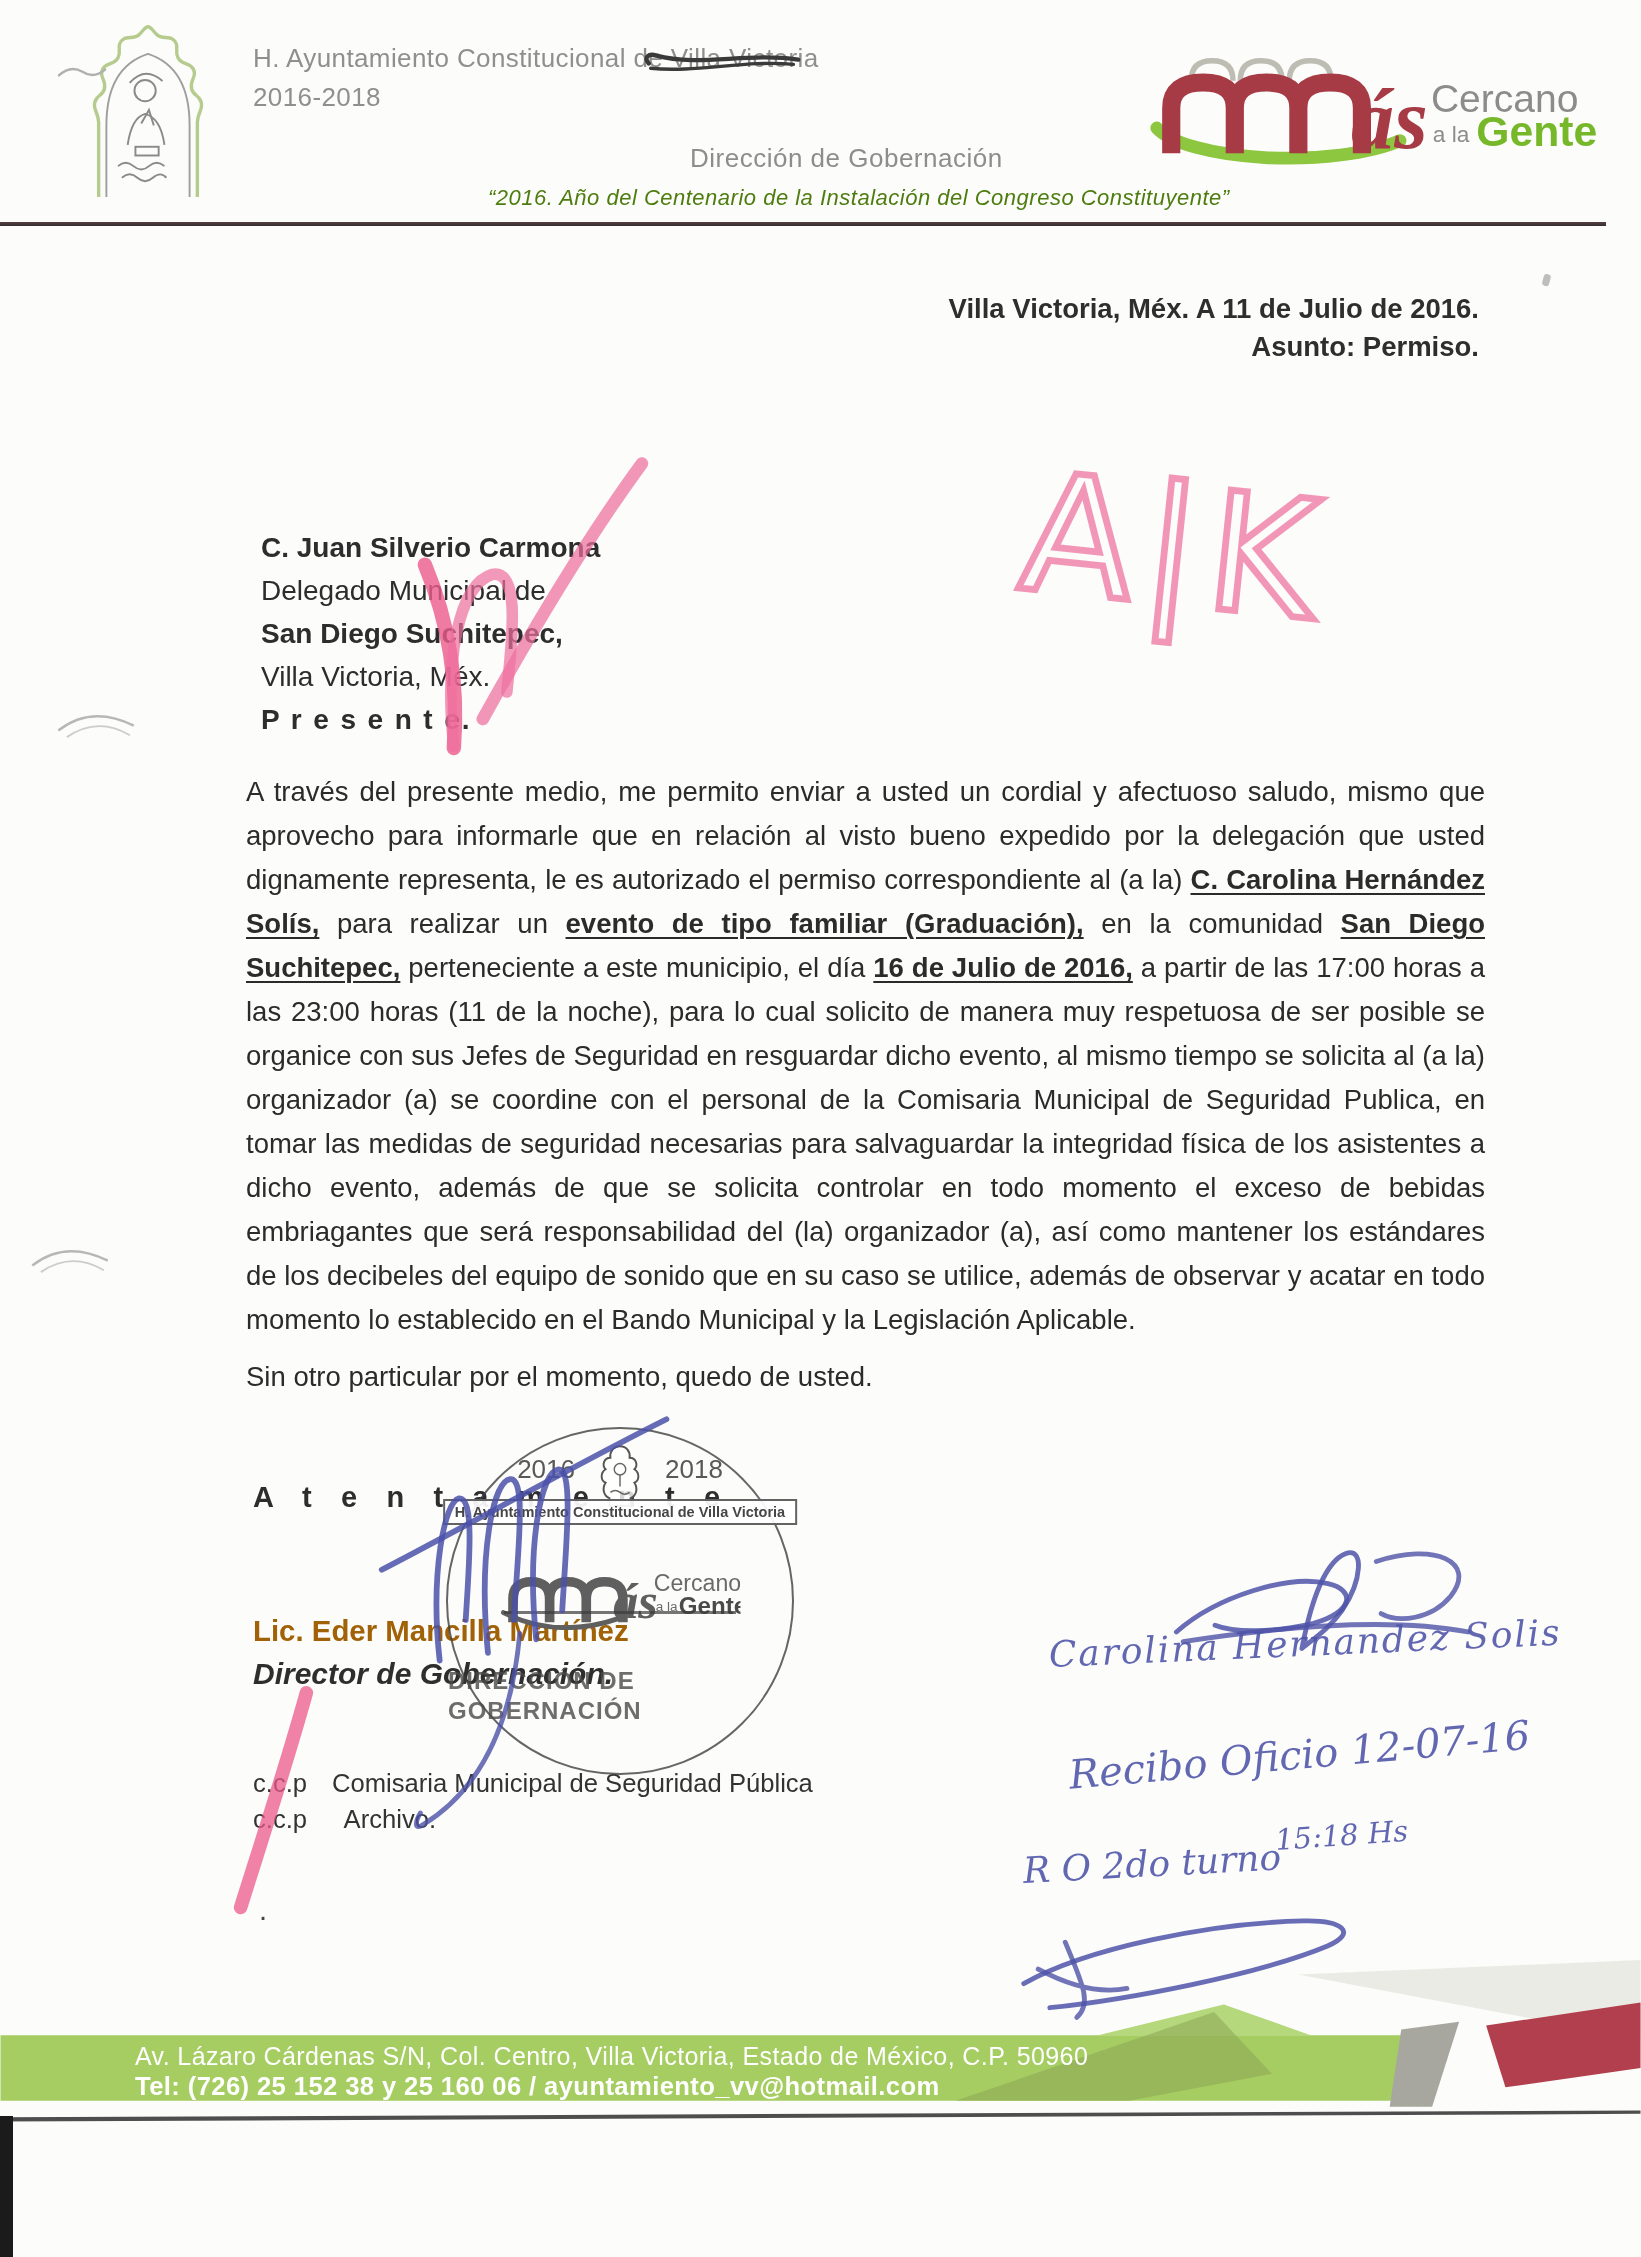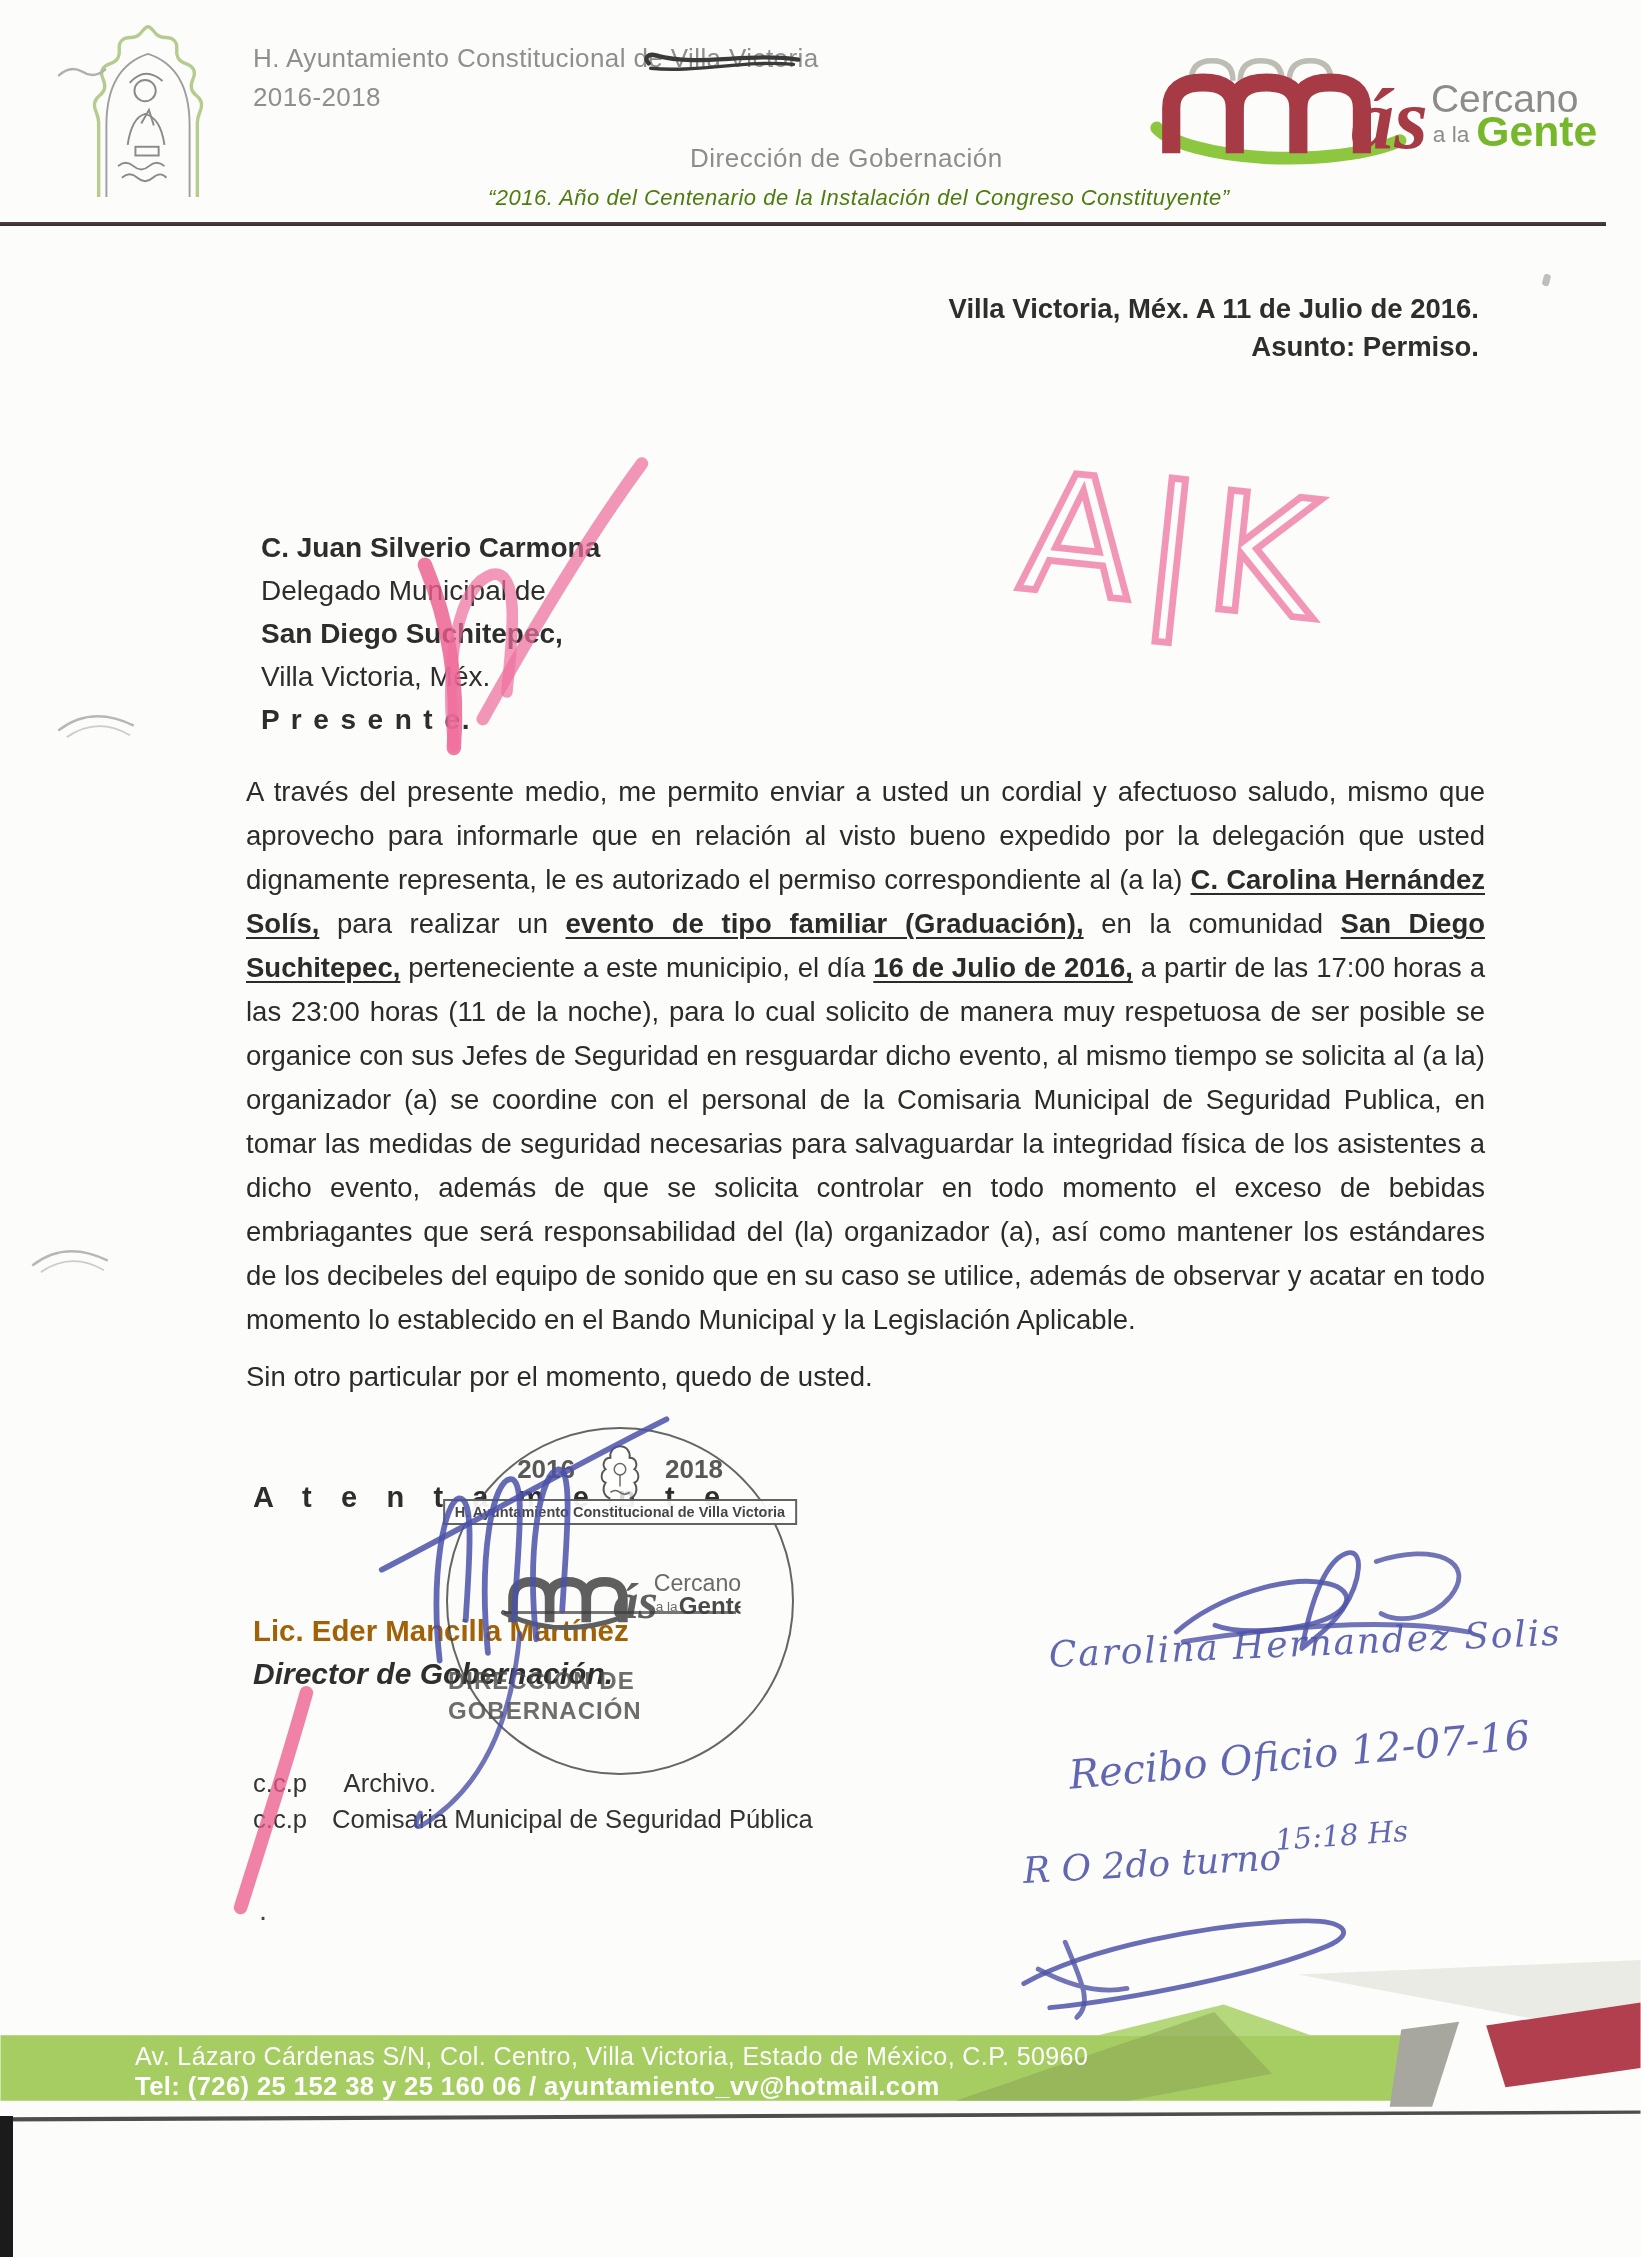--- a/index.html
+++ b/index.html
@@ -33,21 +33,21 @@
   
   .atent{left:253px;top:1481px;font-size:29px;font-weight:bold;letter-spacing:10.6px;color:#2d2d2d;z-index:1;}
   .signer-name{left:253px;top:1614px;font-size:29.4px;font-weight:bold;color:#a16207;z-index:1;}
   .signer-title{left:253px;top:1657px;font-size:30px;font-weight:bold;font-style:italic;color:#2e2e2e;z-index:1;}
 
   
   .stamp{left:446px;top:1427px;width:344px;height:344px;border:2.9px solid rgba(62,62,62,.8);
          border-radius:50%;z-index:2;}
   .stamp *{position:absolute;}
   .stamp-years{top:25px;left:0;width:100%;display:flex;justify-content:center;gap:21px;
-               align-items:flex-start;font-weight:bold;font-size:26px;color:rgba(70,70,70,.9);}
+               align-items:flex-start;font-weight:normal;font-size:26px;color:rgba(70,70,70,.9);}
   .stamp-years span{position:static;}
   .stamp-years svg{position:static;margin-top:-13.5px;}
   .stamp-banner{top:70px;left:50%;transform:translateX(-50%);white-space:nowrap;
                 border:2.4px solid rgba(60,60,60,.8);background:rgba(255,255,255,.92);
                 font-size:14.5px;font-weight:bold;color:rgba(50,50,50,.9);padding:2.9px 9.7px;}
   .stamp-logo{top:116px;left:50%;transform:translateX(-50%);}
   .stamp-div{top:182px;left:50%;transform:translateX(-50%);width:232px;height:2.9px;
              background:rgba(60,60,60,.7);}
   .stamp-dir{top:193px;left:0;width:100%;font-size:24px;font-weight:bold;
              letter-spacing:1px;color:rgba(72,72,72,.8);line-height:30px;margin-top:44px;}
@@ -178,22 +178,22 @@
     <path d="M95,280 C85,190 100,115 115,112 C132,110 125,185 122,238" fill="none" stroke="rgba(75,81,168,.85)" stroke-width="6" stroke-linecap="round"></path>
     <path d="M145,272 C135,170 150,95 168,92 C186,90 175,175 172,238" fill="none" stroke="rgba(75,81,168,.85)" stroke-width="6" stroke-linecap="round"></path>
     <path d="M195,258 C185,160 200,85 218,82 C234,80 226,160 222,228" fill="none" stroke="rgba(75,81,168,.85)" stroke-width="6" stroke-linecap="round"></path>
     <path d="M178,252 C170,340 140,412 78,450 C68,457 70,446 75,438" fill="none" stroke="rgba(75,81,168,.8)" stroke-width="5" stroke-linecap="round"></path>
   </svg>
 
   <div class="abs signer-name">Lic. Eder Mancilla Martínez</div>
   <div class="abs signer-title">Director de Gobernación.</div>
 
   <div class="abs ccp">
+    <div><span class="lab">c.c.p</span><span>Comisaria Municipal de Seguridad Pública</span></div>
     <div><span class="lab">c.c.p</span><span style="padding-left:11.6px;">Archivo.</span></div>
-    <div><span class="lab">c.c.p</span><span>Comisaria Municipal de Seguridad Pública</span></div>
   </div>
   <div class="abs stray-dot">.</div>
 
   <svg class="abs overlay" style="left:227px;top:1685px;" width="92" height="237" viewBox="0 0 95 245">
     <path d="M82,8 C62,80 36,160 14,230" fill="none" stroke="rgba(236,90,140,.75)" stroke-width="14" stroke-linecap="round"></path>
   </svg>
 
   <svg class="abs overlay" style="left:1159px;top:1540px;" width="338" height="126" viewBox="0 0 350 130">
     <path d="M18,95 C60,58 135,35 175,45 C205,52 200,75 160,86 C118,96 78,96 58,88" fill="none" stroke="rgba(77,83,168,.85)" stroke-width="5" stroke-linecap="round"></path>
     <path d="M148,112 C158,60 173,22 193,14 C213,6 210,42 190,72 C176,92 160,102 148,112" fill="none" stroke="rgba(77,83,168,.85)" stroke-width="5" stroke-linecap="round"></path>

